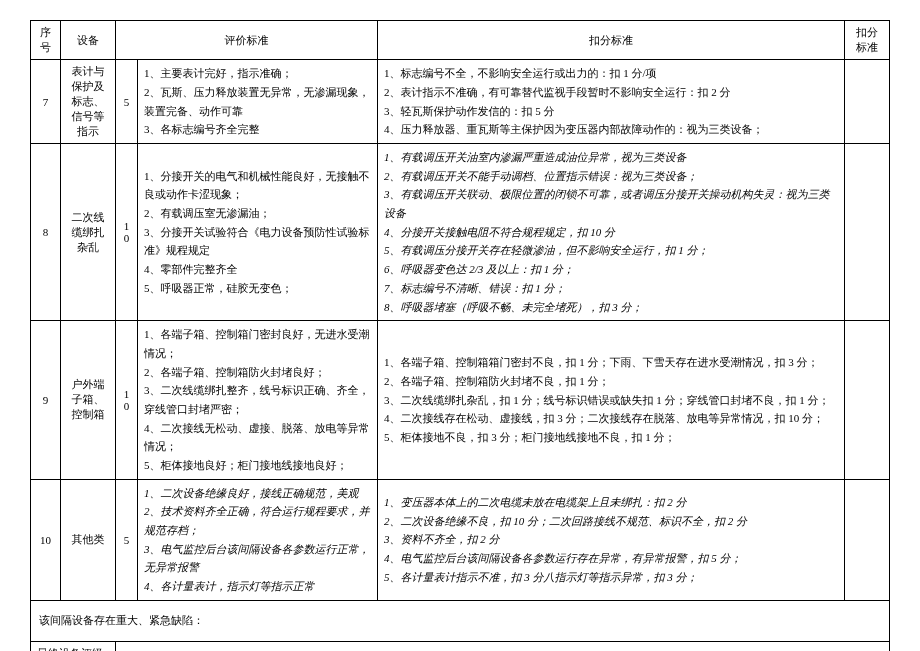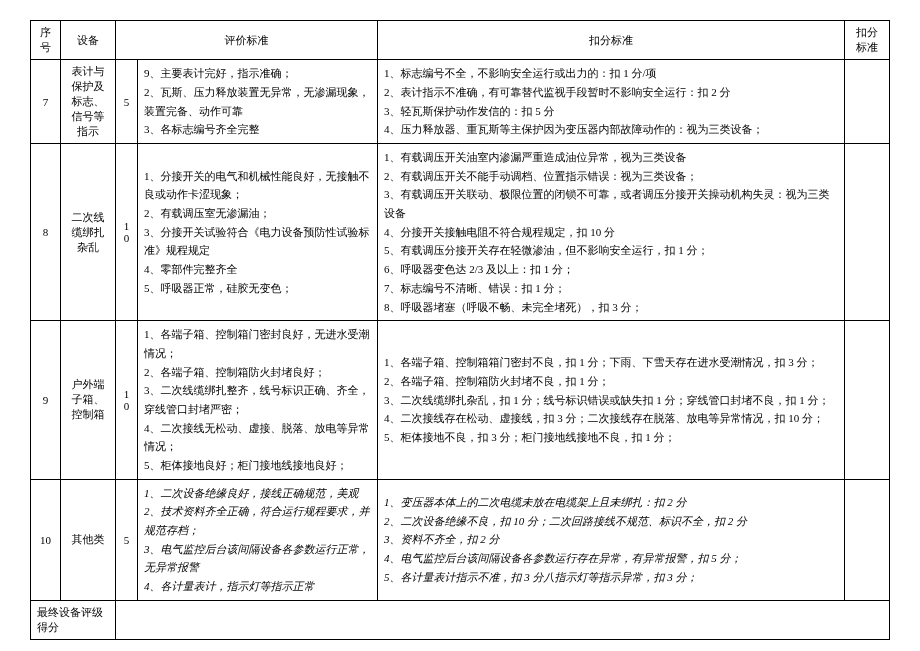--- a/index.html
+++ b/index.html
@@ -56,39 +56,39 @@
       <th colspan="2">评价标准</th>
       <th>扣分标准</th>
       <th>扣分标准</th>
     </tr>
   </thead>
   <tbody id="tbody">
   <tr>
         <td class="center">7</td>
         <td class="center">表计与保护及标志、信号等指示</td>
         <td class="center">5</td>
-        <td class="criteria-cell" style="white-space: pre-line;">9、主要表计完好，指示准确；
+        <td class="criteria-cell" style="white-space: pre-line;">1、主要表计完好，指示准确；
 2、瓦斯、压力释放装置无异常，无渗漏现象，装置完备、动作可靠
 3、各标志编号齐全完整</td>
         <td class="deduct-cell" style="white-space: pre-line;">1、标志编号不全，不影响安全运行或出力的：扣 1 分/项
 2、表计指示不准确，有可靠替代监视手段暂时不影响安全运行：扣 2 分
 3、轻瓦斯保护动作发信的：扣 5 分
 4、压力释放器、重瓦斯等主保护因为变压器内部故障动作的：视为三类设备；</td>
         <td></td>
       </tr>
       <tr>
         <td class="center">8</td>
         <td class="center">二次线缆绑扎杂乱</td>
         <td class="center">10</td>
         <td class="criteria-cell" style="white-space: pre-line; margin-left: 45px;">1、分接开关的电气和机械性能良好，无接触不良或动作卡涩现象；
 2、有载调压室无渗漏油；
 3、分接开关试验符合《电力设备预防性试验标准》规程规定
 4、零部件完整齐全
 5、呼吸器正常，硅胶无变色；</td>
-        <td class="deduct-cell" style="white-space: pre-line;">1、有载调压开关油室内渗漏严重造成油位异常，视为三类设备
+        <td class="deduct-cell" style="white-space: pre-line; font-style: italic;">1、有载调压开关油室内渗漏严重造成油位异常，视为三类设备
 2、有载调压开关不能手动调档、位置指示错误：视为三类设备；
 3、有载调压开关联动、极限位置的闭锁不可靠，或者调压分接开关操动机构失灵：视为三类设备
 4、分接开关接触电阻不符合规程规定，扣 10 分
 5、有载调压分接开关存在轻微渗油，但不影响安全运行，扣 1 分；
 6、呼吸器变色达 2/3 及以上：扣 1 分；
 7、标志编号不清晰、错误：扣 1 分；
 8、呼吸器堵塞（呼吸不畅、未完全堵死），扣 3 分；</td>
         <td></td>
       </tr>
       <tr>
@@ -115,18 +115,21 @@
 2、技术资料齐全正确，符合运行规程要求，并规范存档；
 3、电气监控后台该间隔设备各参数运行正常，无异常报警
 4、各计量表计，指示灯等指示正常</td>
         <td class="deduct-cell" style="white-space: pre-line; font-style: italic;">1、变压器本体上的二次电缆未放在电缆架上且未绑扎：扣 2 分
 2、二次设备绝缘不良，扣 10 分；二次回路接线不规范、标识不全，扣 2 分
 3、资料不齐全，扣 2 分
 4、电气监控后台该间隔设备各参数运行存在异常，有异常报警，扣 5 分；
 5、各计量表计指示不准，扣 3 分八指示灯等指示异常，扣 3 分；</td>
         <td></td>
       </tr>
+      <tr class="full-row">
+        <td colspan="6" style="height: 28px;">该间隔设备存在重大、紧急缺陷：</td>
+      </tr>
       <tr>
         <td colspan="2">最终设备评级得分</td>
         <td colspan="4"></td>
       </tr>
     </tbody>
 </table>
 
 </body></html>

